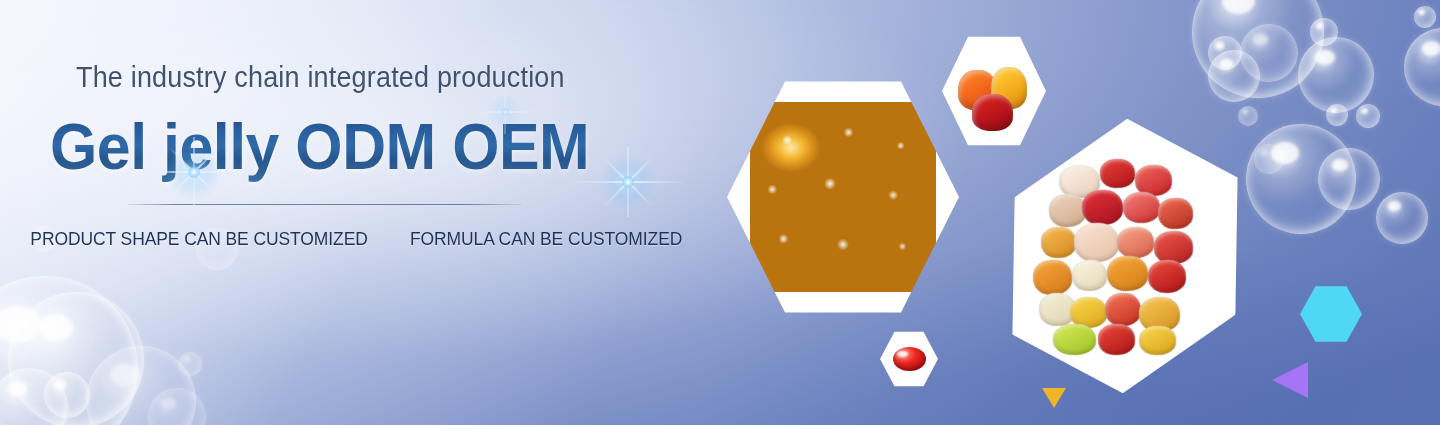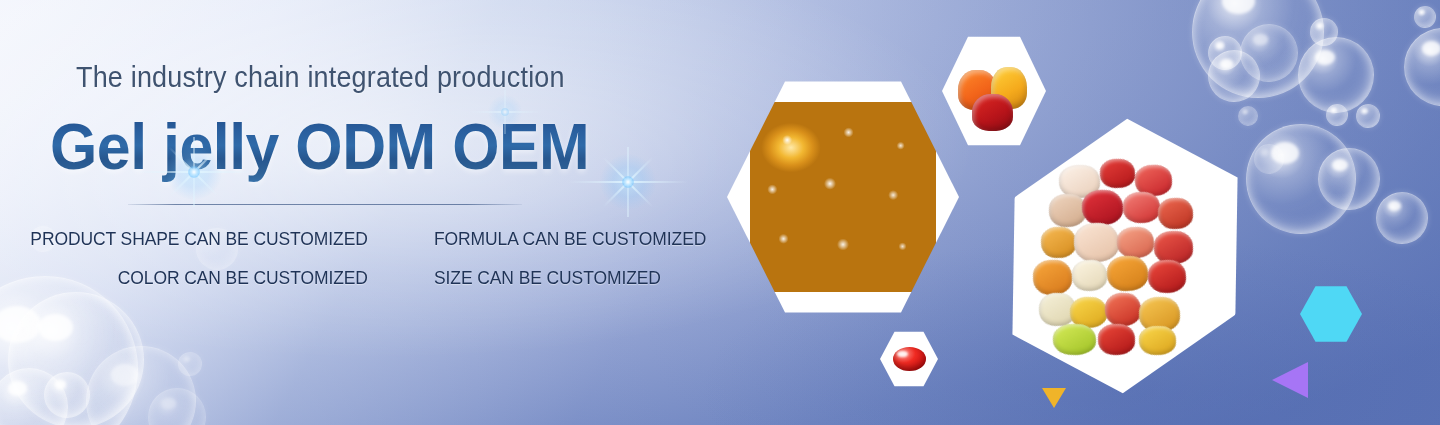--- a/index.html
+++ b/index.html
@@ -97,21 +97,20 @@
     position:absolute;
     left:128px; top:204px;
     width:394px; height:1px;
     background:linear-gradient(90deg, rgba(40,70,120,0.10) 0%, rgba(40,70,120,0.62) 12%, rgba(40,70,120,0.62) 86%, rgba(40,70,120,0.08) 100%);
   }
 
   .features{
     position:absolute;
     left:0; top:228px;
     width:720px;
-    padding-left:24px;
   }
   .feat-row{
     position:relative;
     height:39px;
   }
   .feat-cell{
     position:absolute;
     font-size:19px;
     font-weight:400;
     letter-spacing:-0.1px;
@@ -364,19 +363,15 @@
     <div class="ray h" style="width:74px;margin-left:-37px;"></div>
     <div class="ray v" style="height:44px;margin-top:-22px;"></div>
     <div class="core" style="width:8px;height:8px;margin:-4px 0 0 -4px;"></div>
   </div>
 
   <div class="features">
     <div class="feat-row">
       <div class="feat-cell feat-left">PRODUCT SHAPE CAN BE CUSTOMIZED</div>
       <div class="feat-cell feat-right">FORMULA CAN BE CUSTOMIZED</div>
     </div>
-    <div class="feat-row">
-      <div class="feat-cell feat-left">COLOR CAN BE CUSTOMIZED</div>
-      <div class="feat-cell feat-right">SIZE CAN BE CUSTOMIZED</div>
-    </div>
   </div>
 
 </div>
 
 </body></html>

